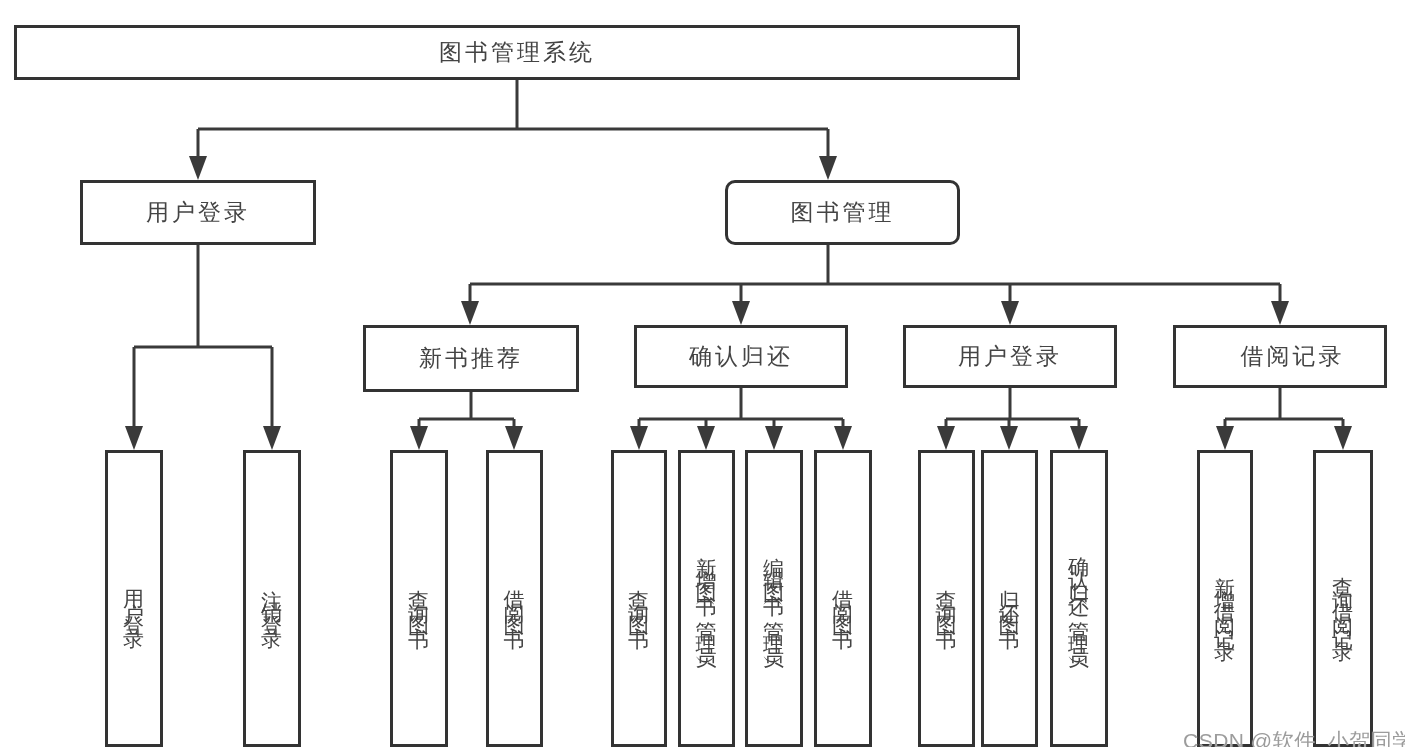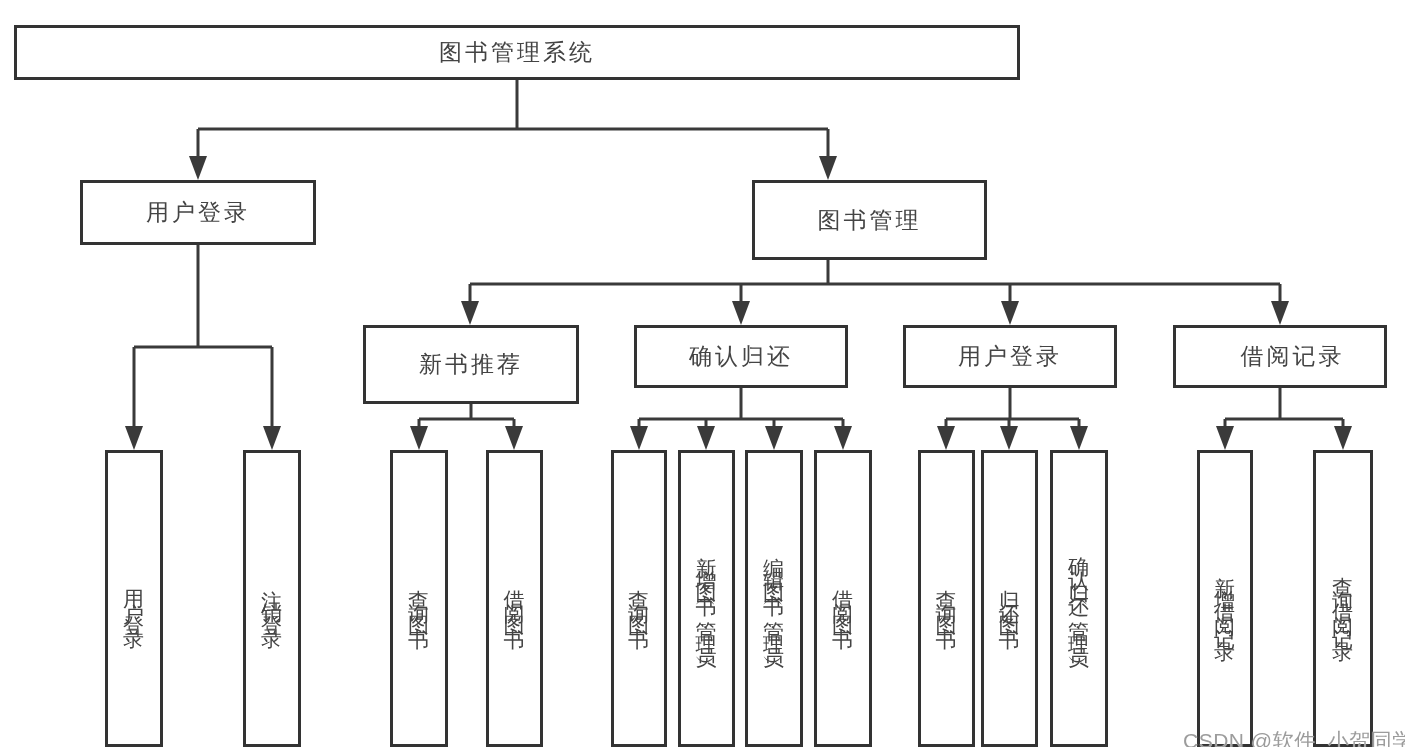--- a/index.html
+++ b/index.html
@@ -97,25 +97,25 @@
     </g>
   </svg>
 
   <div class="box" style="left:14px;top:13px;width:1006px;height:55px;">
     <span class="h-label">图书管理系统</span>
   </div>
 
   <div class="box" style="left:80px;top:168px;width:236px;height:65px;">
     <span class="h-label">用户登录</span>
   </div>
-  <div class="box" style="left:752px;top:168px;width:235px;height:80px;">
+  <div class="box" style="left:725px;top:168px;width:235px;height:65px;border-radius:10px;">
     <span class="h-label">图书管理</span>
   </div>
 
-  <div class="box" style="left:363px;top:313px;width:216px;height:79px;">
+  <div class="box" style="left:363px;top:313px;width:216px;height:67px;">
     <span class="h-label">新书推荐</span>
   </div>
   <div class="box" style="left:634px;top:313px;width:214px;height:63px;">
     <span class="h-label">确认归还</span>
   </div>
   <div class="box" style="left:903px;top:313px;width:214px;height:63px;">
     <span class="h-label">用户登录</span>
   </div>
   <div class="box" style="left:1173px;top:313px;width:214px;height:63px;padding-left:25px;">
     <span class="h-label">借阅记录</span>

